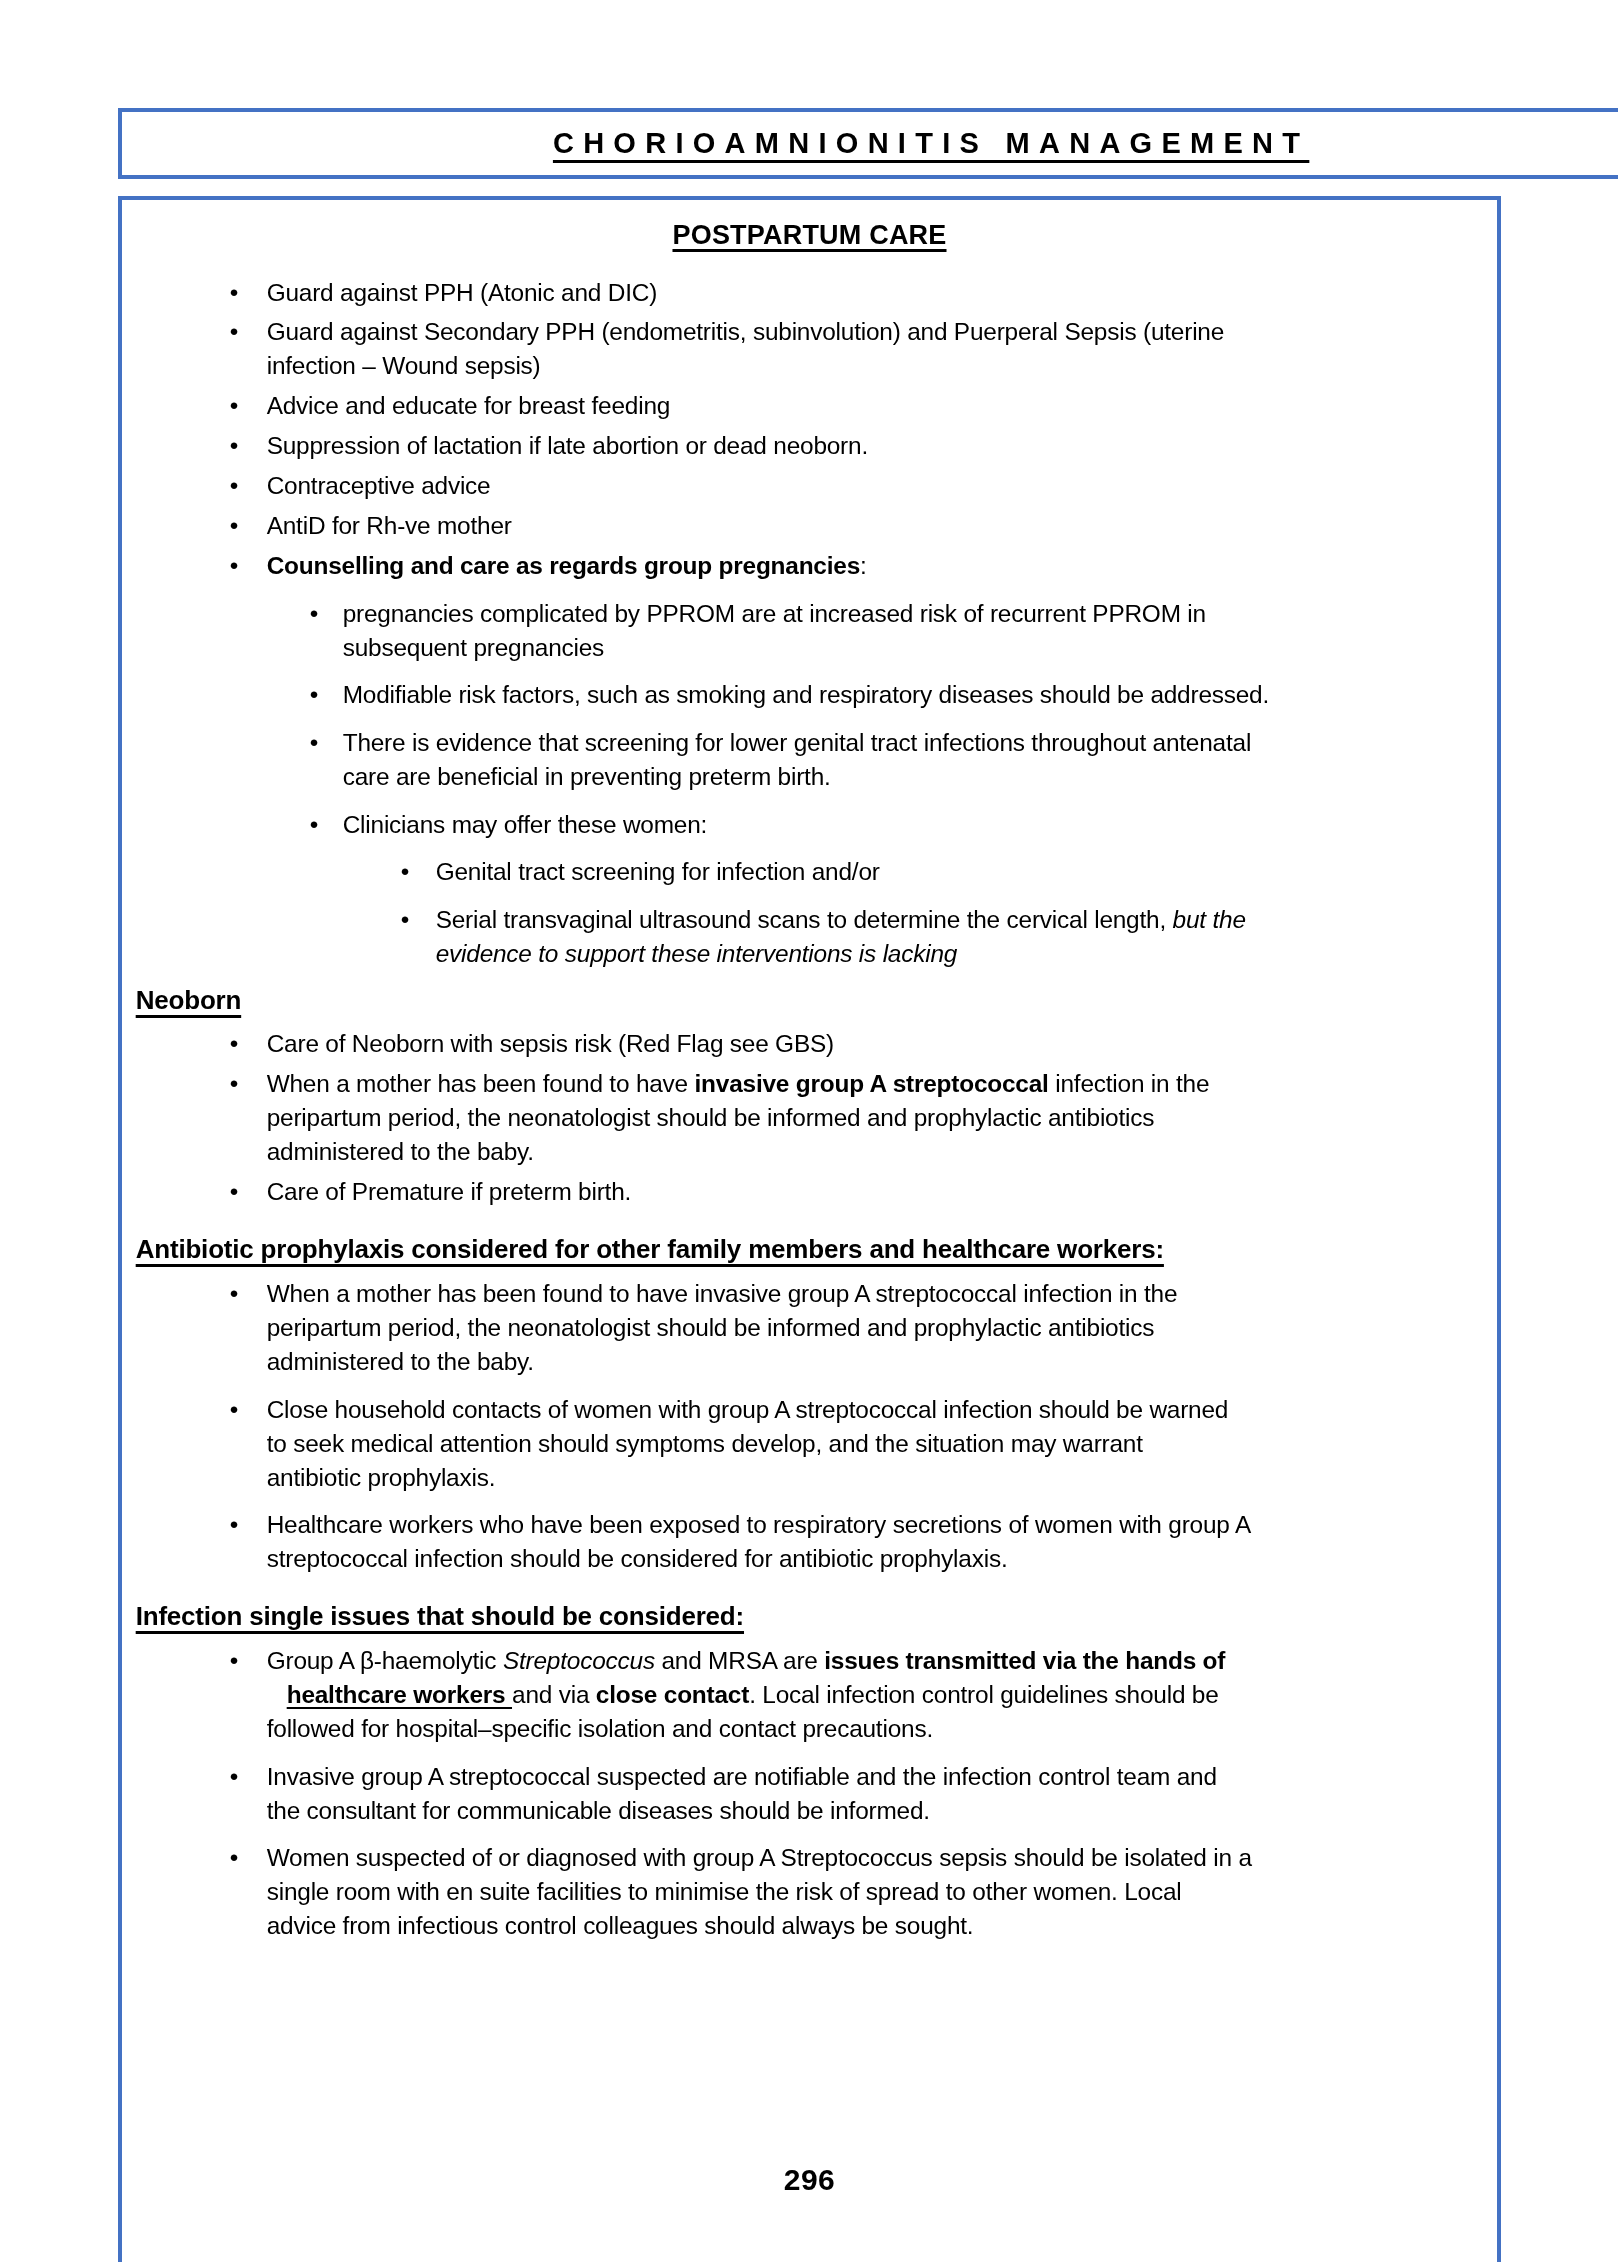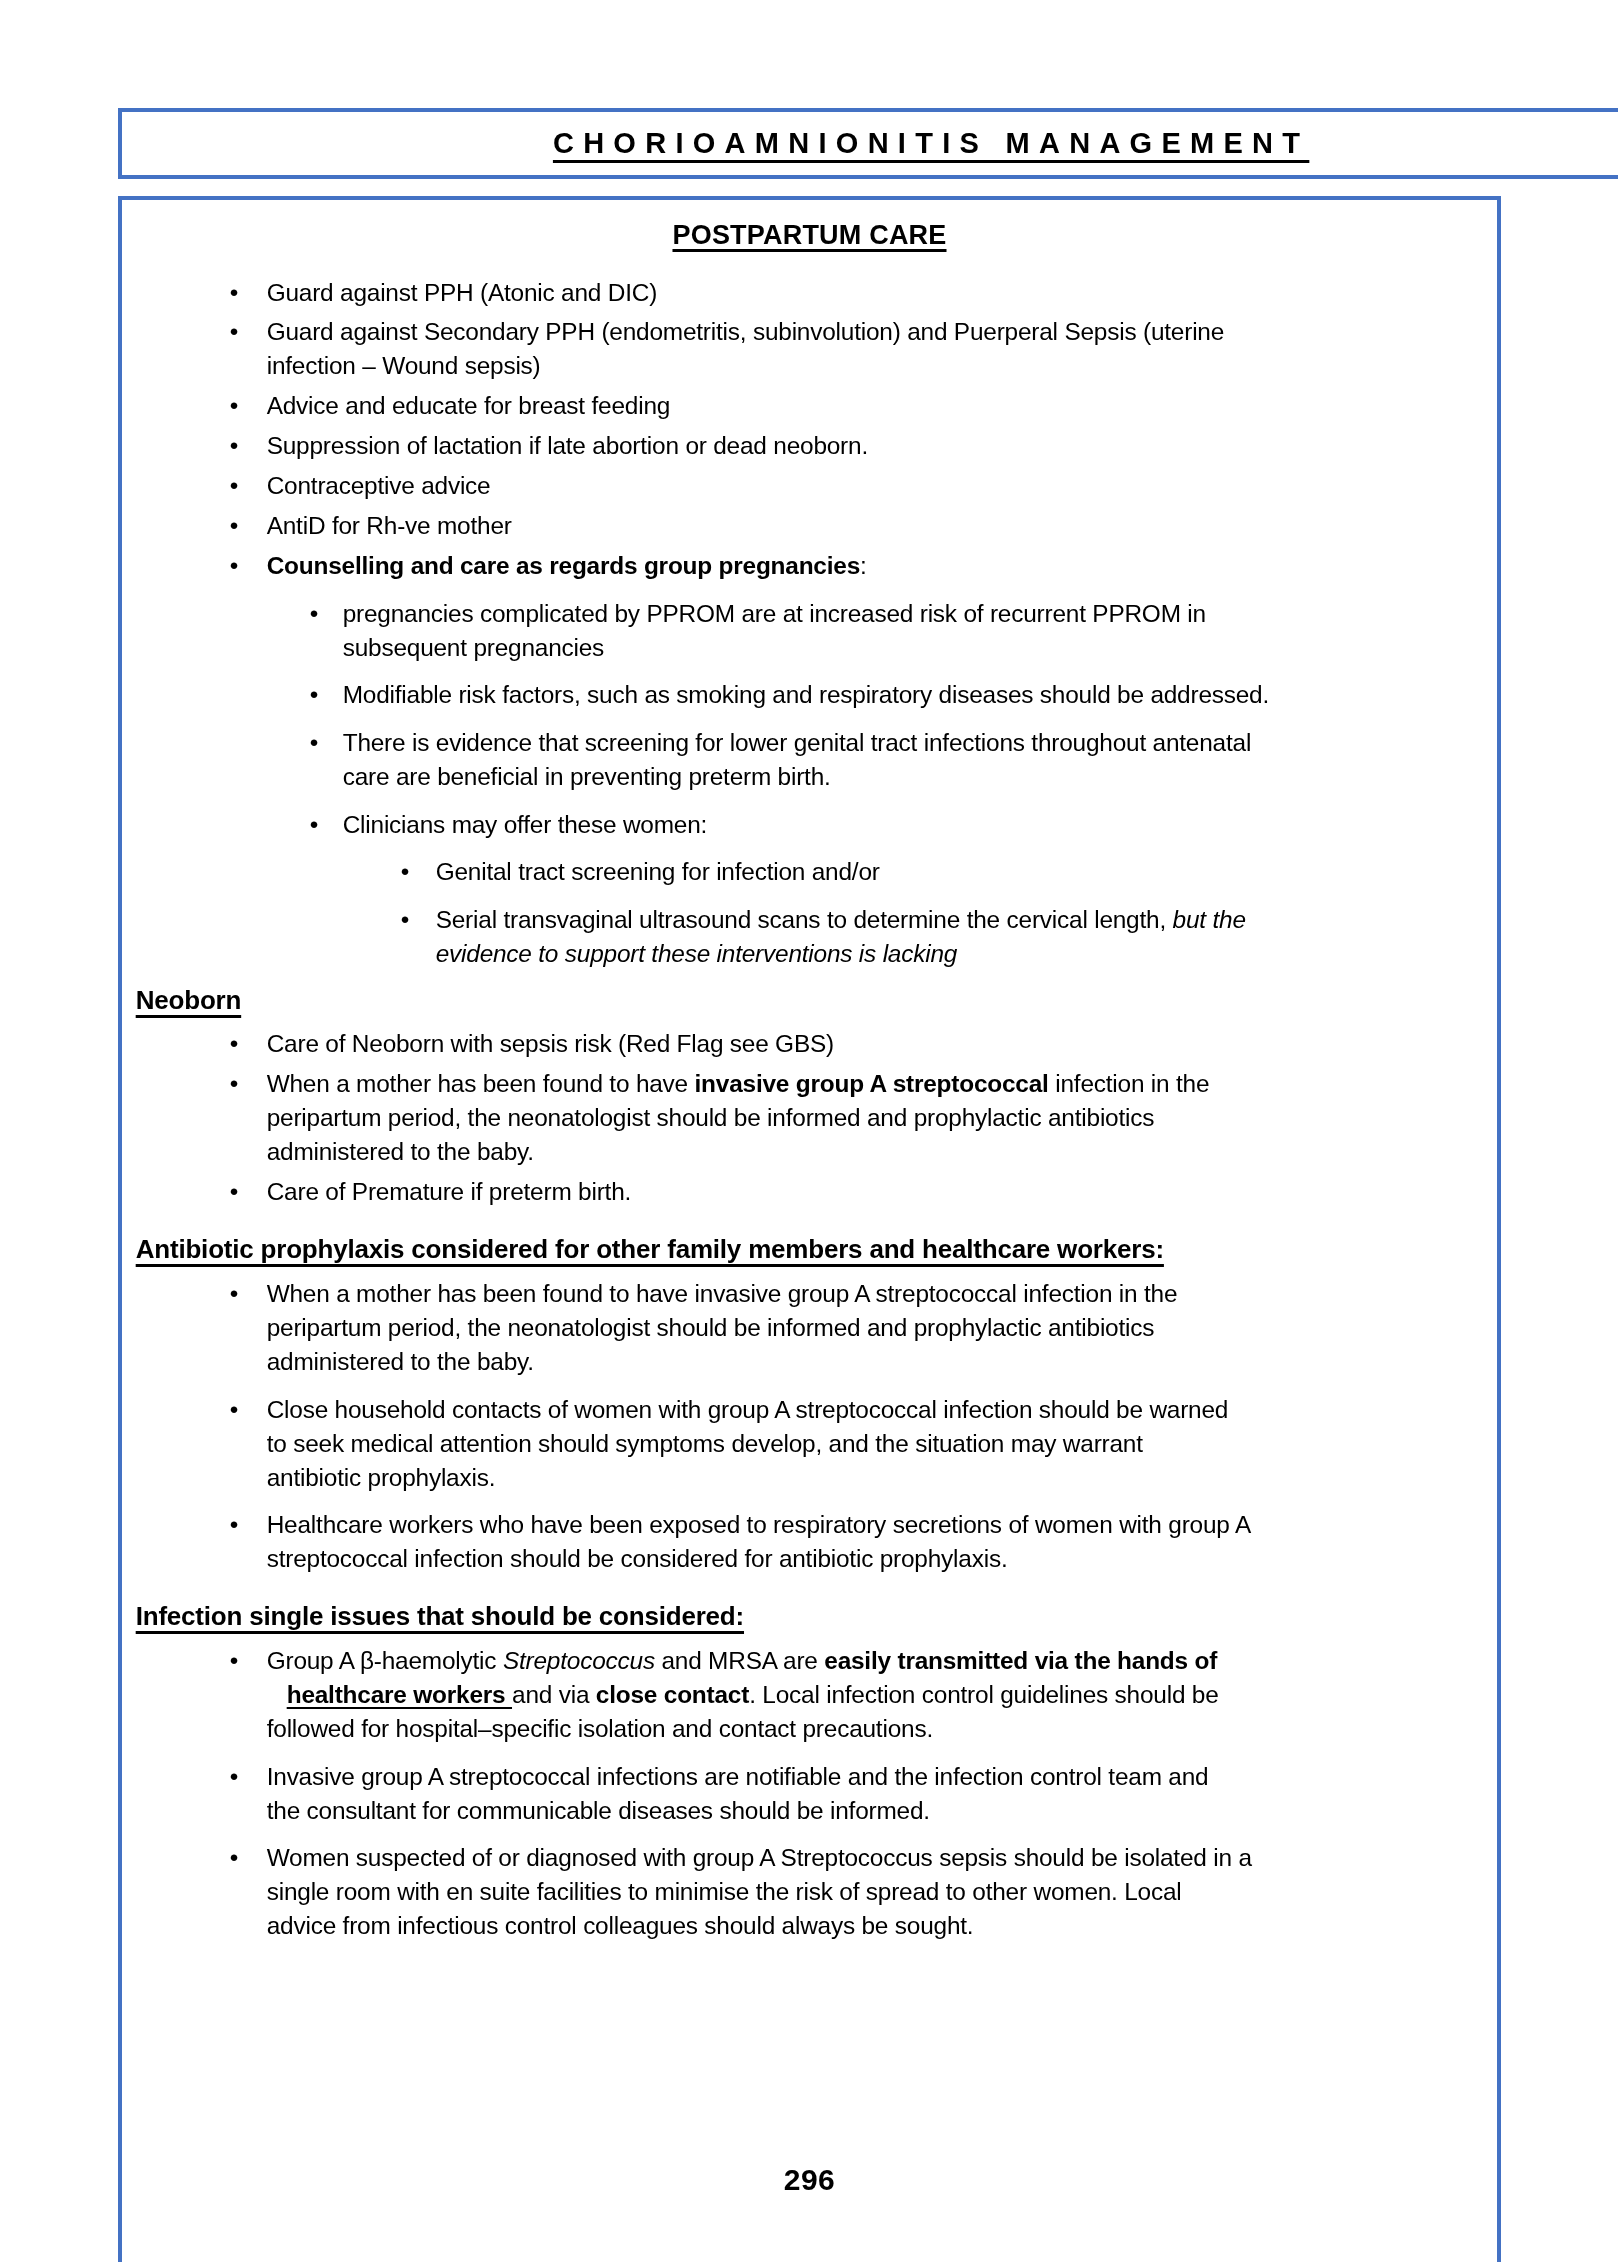--- a/index.html
+++ b/index.html
@@ -154,27 +154,27 @@
           <div class="item lv1 loose">
             <span class="marker">•</span>
             <span class="txt"><span>Healthcare workers who have been exposed to respiratory secretions of women with group A
 streptococcal infection should be considered for antibiotic prophylaxis.</span></span>
           </div>
         </section>
         <section>
           <div class="sec-heading">Infection single issues that should be considered:</div>
           <div class="item lv1 loose">
             <span class="marker">•</span>
-            <span class="txt"><span>Group A β-haemolytic </span><span class="i">Streptococcus</span><span> and MRSA are </span><span class="b">easily transmitted via the hands of
+            <span class="txt"><span>Group A β-haemolytic </span><span class="i">Streptococcus</span><span> and MRSA are </span><span class="b">issues transmitted via the hands of
 </span><span class="b u">healthcare workers </span><span>and via </span><span class="b">close contact</span><span>. Local infection control guidelines should be
 followed for hospital–specific isolation and contact precautions.</span></span>
           </div>
           <div class="item lv1 loose">
             <span class="marker">•</span>
-            <span class="txt"><span>Invasive group A streptococcal infections are notifiable and the infection control team and
+            <span class="txt"><span>Invasive group A streptococcal suspected are notifiable and the infection control team and
 the consultant for communicable diseases should be informed.</span></span>
           </div>
           <div class="item lv1 loose">
             <span class="marker">•</span>
             <span class="txt"><span>Women suspected of or diagnosed with group A Streptococcus sepsis should be isolated in a
 single room with en suite facilities to minimise the risk of spread to other women. Local
 advice from infectious control colleagues should always be sought.</span></span>
           </div>
         </section>
       </div>

